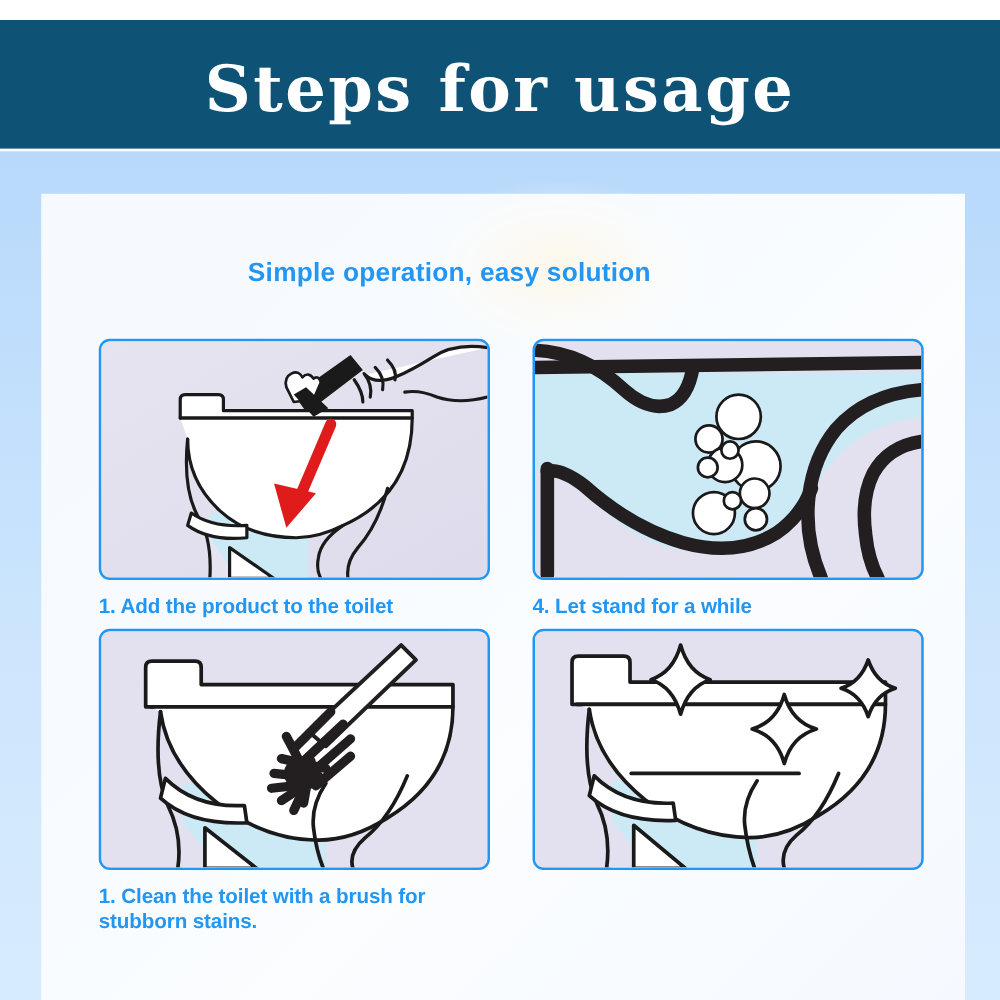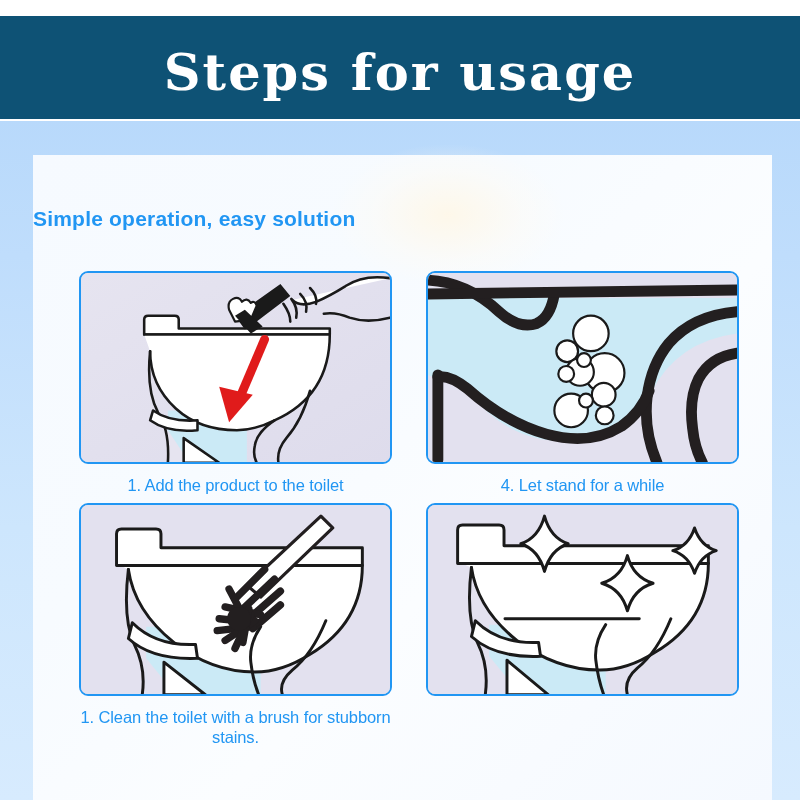--- a/index.html
+++ b/index.html
@@ -78,20 +78,21 @@
     height: 140px;
     background: radial-gradient(ellipse at center, rgba(255,247,230,0.85) 0%, rgba(255,250,240,0.35) 45%, rgba(255,255,255,0) 72%);
     pointer-events: none;
   }
 
   .section-heading {
     position: absolute;
     left: 0;
     top: 52px;
     width: 653px;
+    text-align: center;
     color: #2196f3;
     font-size: 21px;
     font-weight: bold;
     letter-spacing: 0.2px;
   }
 
   
   .steps-grid {
     position: absolute;
     left: 46px;
@@ -117,24 +118,23 @@
     overflow: hidden;
     box-sizing: border-box;
   }
   .panel-frame svg {
     display: block;
     width: 100%;
     height: 100%;
   }
   .step-caption {
     margin-top: 12px;
-    text-align: center;
     color: #2196f3;
     font-size: 16.5px;
-    font-weight: normal;
+    font-weight: bold;
     line-height: 1.2;
     letter-spacing: -0.1px;
   }
   .step-caption.wide { font-size: 16.5px; }
 </style>
 </head>
 <body>
 
 <div id="page">
 

